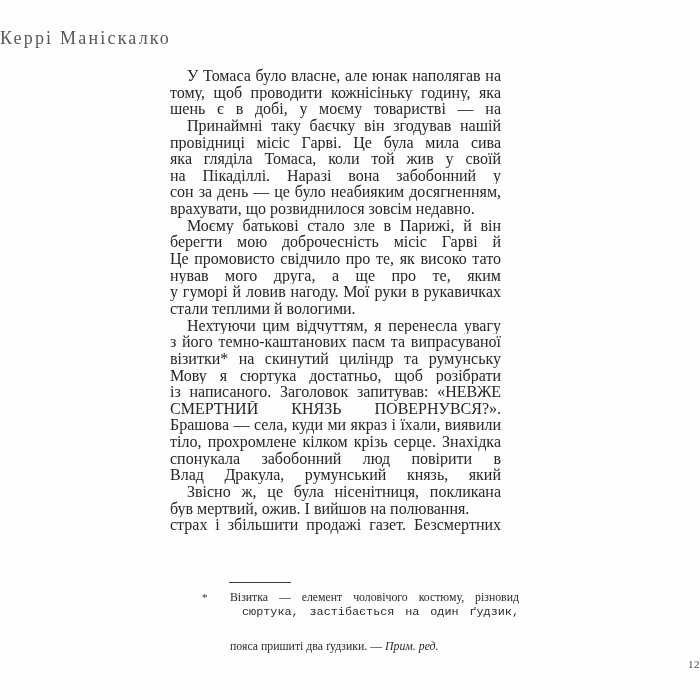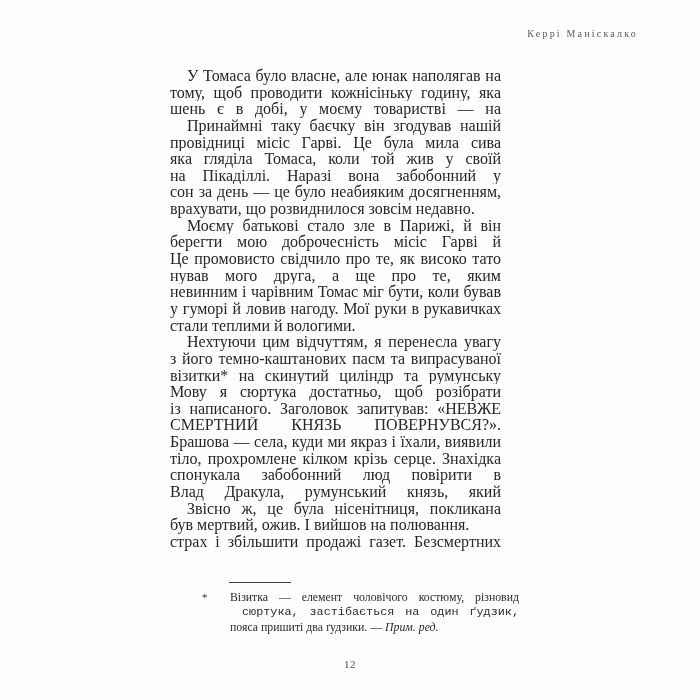--- a/index.html
+++ b/index.html
@@ -14,22 +14,22 @@
     background: #fefefe;
     font-family: "Liberation Serif", "DejaVu Serif", serif;
     color: #262626;
     overflow: hidden;
   }
   .running-head {
     position: absolute;
     top: 28px;
     left: 0;
     width: 638px;
-    text-align: right;
-    font-size: 10px;
+    text-align: left;
+    font-size: 18px;
     letter-spacing: 2.2px;
     color: #585858;
   }
   .body-text {
     position: absolute;
     left: 170px;
     top: 68px;
     width: 331px;
     font-size: 16px;
     line-height: 16.65px;
@@ -78,29 +78,30 @@
     overflow: hidden;
     text-align: justify;
     text-align-last: justify;
     font-family: Liberation Mono, monospace;
   }
   .fn-last {
     margin-left: 28px;
     height: 15.2px;
     overflow: hidden;
     text-align: left;
+    margin-top: 19px;
   }
   .fn-last em { font-style: italic; }
 
   .page-number {
     position: absolute;
     top: 658px;
     left: 0;
     width: 700px;
-    text-align: center;
+    text-align: right;
     font-size: 11px;
     letter-spacing: 0.5px;
     color: #4f4f4f;
   }
 </style>
 </head>
 <body>
 
 <div class="page">
 
@@ -113,21 +114,20 @@
       <div class="line indent">Принаймні таку баєчку він згодував нашій су-</div>
       <div class="line">провідниці місіс Гарві. Це була мила сива жіночка,</div>
       <div class="line">яка гляділа Томаса, коли той жив у своїй квартирі</div>
       <div class="line">на Пікаділлі. Наразі вона забобонний у четвертий</div>
       <div class="line">сон за день — це було неабияким досягненням, якщо</div>
       <div class="line para-end">врахувати, що розвиднилося зовсім недавно.</div>
       <div class="line indent">Моєму батькові стало зле в Парижі, й він довірив</div>
       <div class="line">берегти мою доброчесність місіс Гарві й Томасові.</div>
       <div class="line">Це промовисто свідчило про те, як високо тато ці-</div>
       <div class="line">нував мого друга, а ще про те, яким переконливо</div>
-      <div class="line">невинним і чарівним Томас міг бути, коли бував</div>
       <div class="line">у гуморі й ловив нагоду. Мої руки в рукавичках враз</div>
       <div class="line para-end">стали теплими й вологими.</div>
       <div class="line indent">Нехтуючи цим відчуттям, я перенесла увагу</div>
       <div class="line">з його темно-каштанових пасм та випрасуваної</div>
       <div class="line">візитки* на скинутий циліндр та румунську газету.</div>
       <div class="line">Мову я сюртука достатньо, щоб розібрати більшість</div>
       <div class="line">із написаного. Заголовок запитував: «НЕВЖЕ БЕЗ-</div>
       <div class="line">СМЕРТНИЙ КНЯЗЬ ПОВЕРНУВСЯ?». Поблизу</div>
       <div class="line">Брашова — села, куди ми якраз і їхали, виявили</div>
       <div class="line">тіло, прохромлене кілком крізь серце. Знахідка</div>

